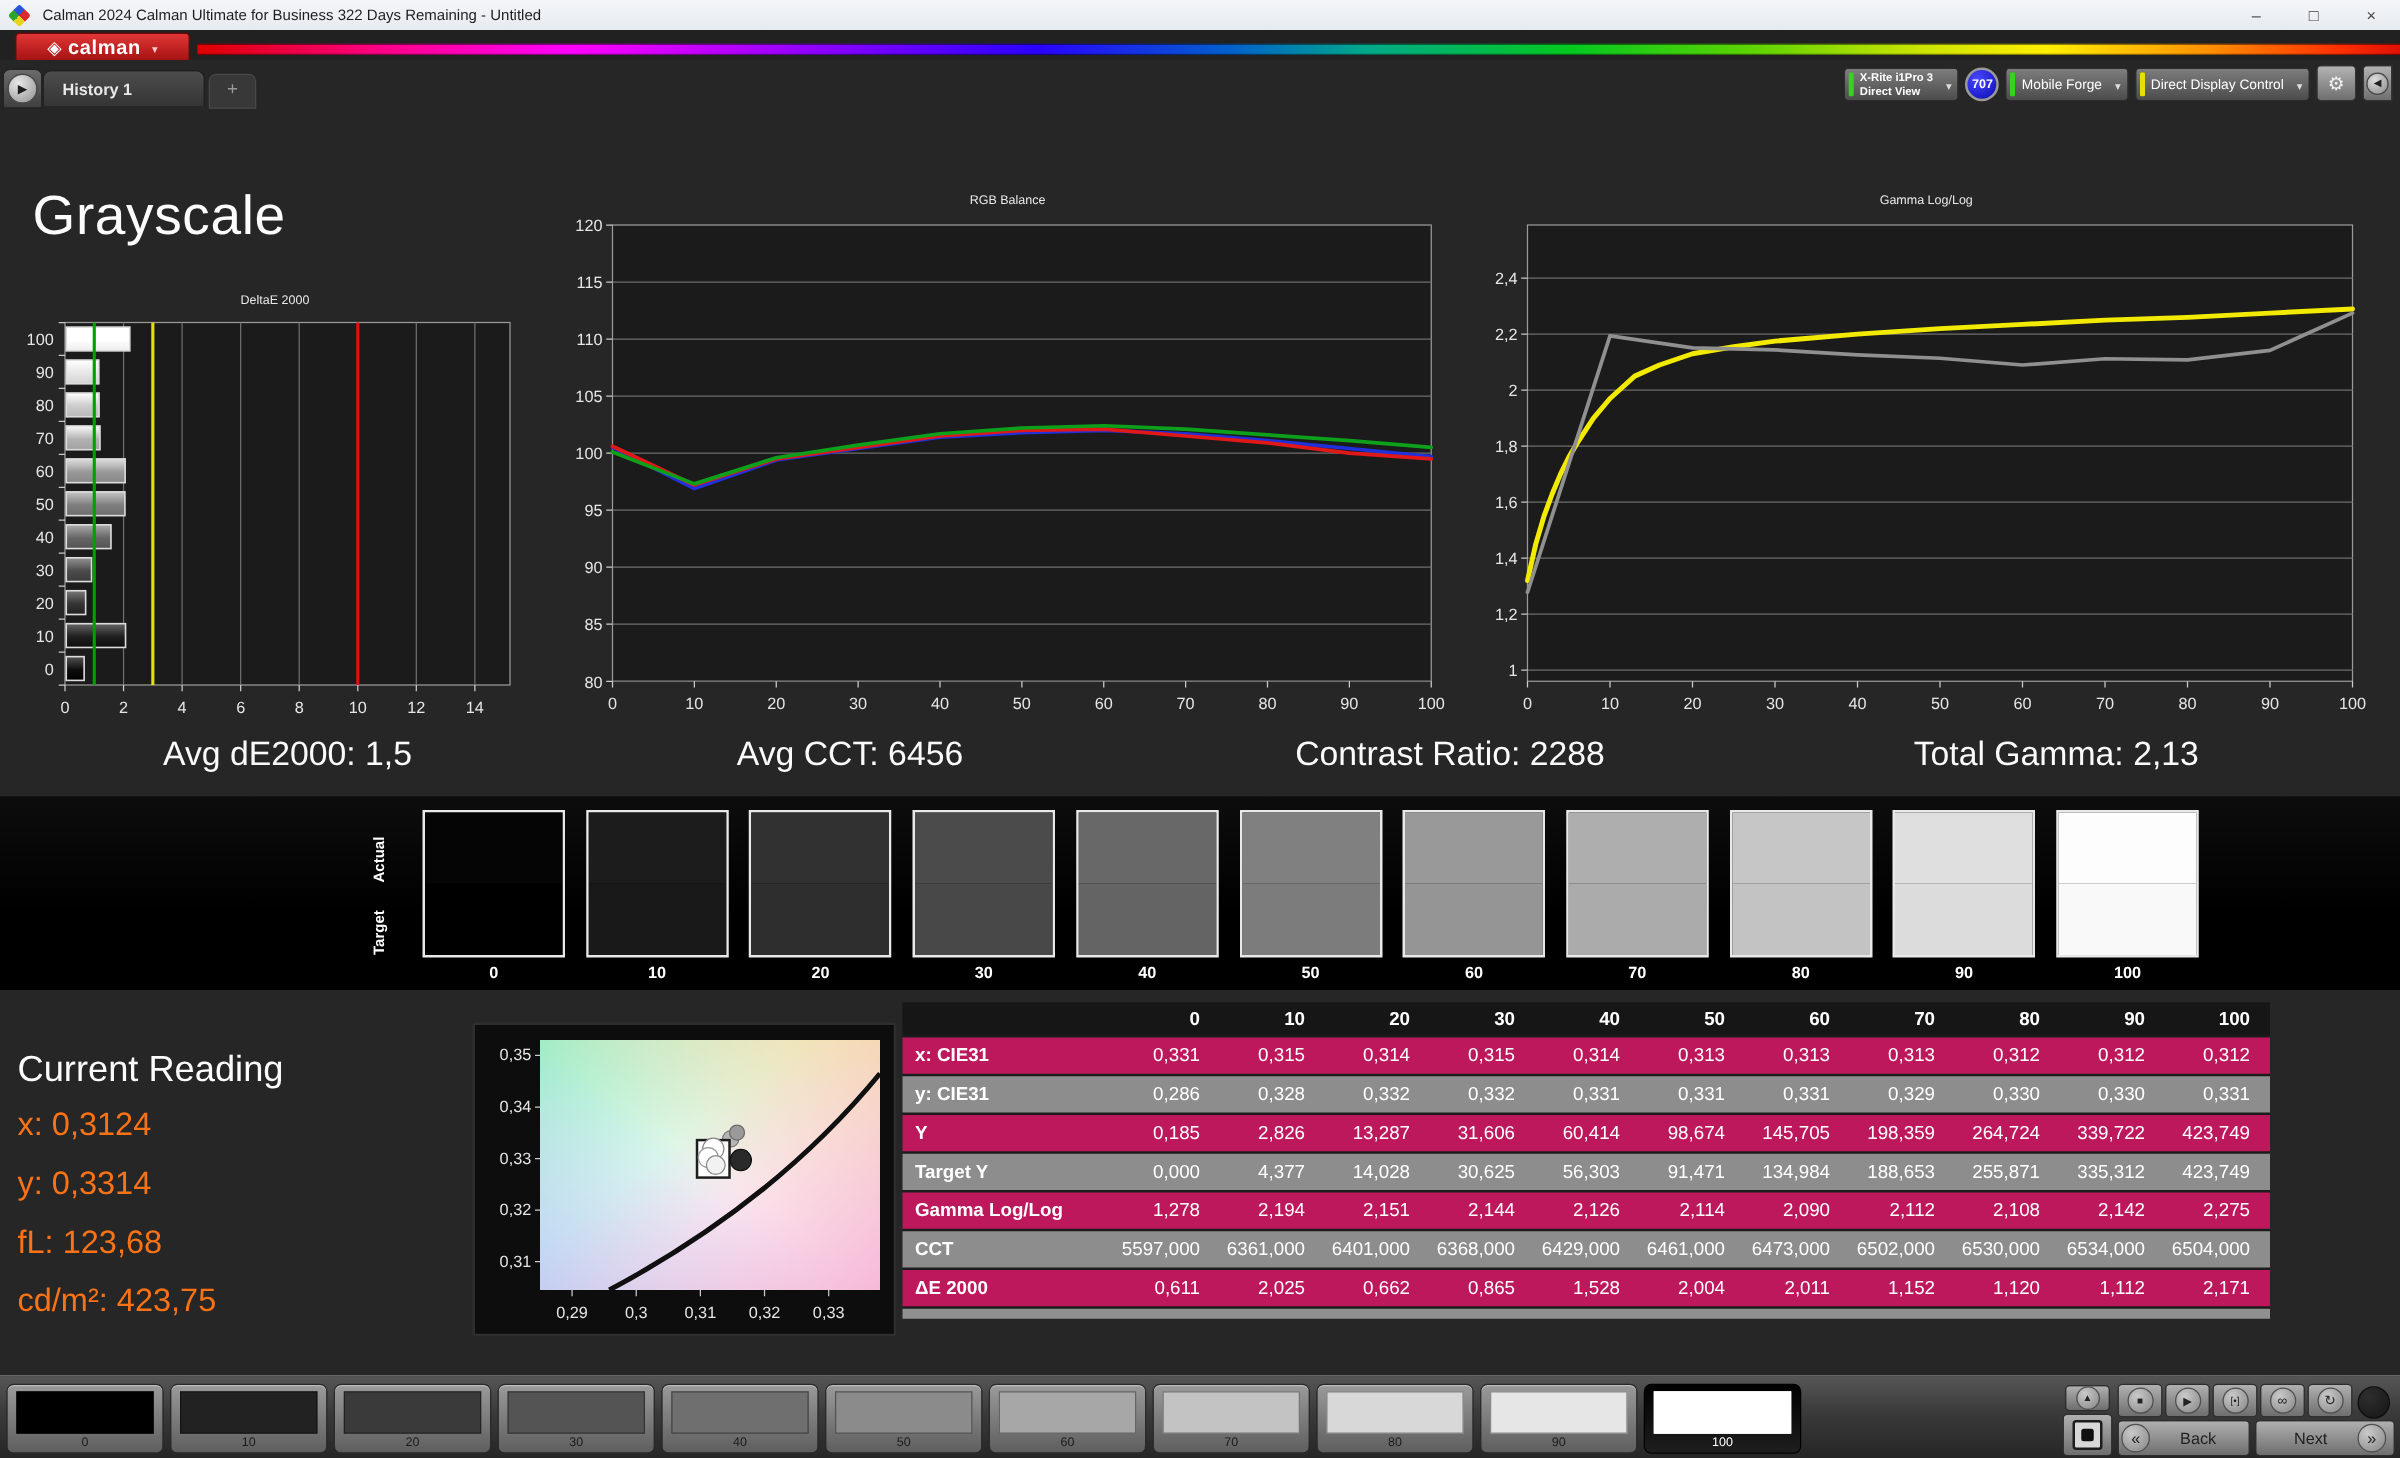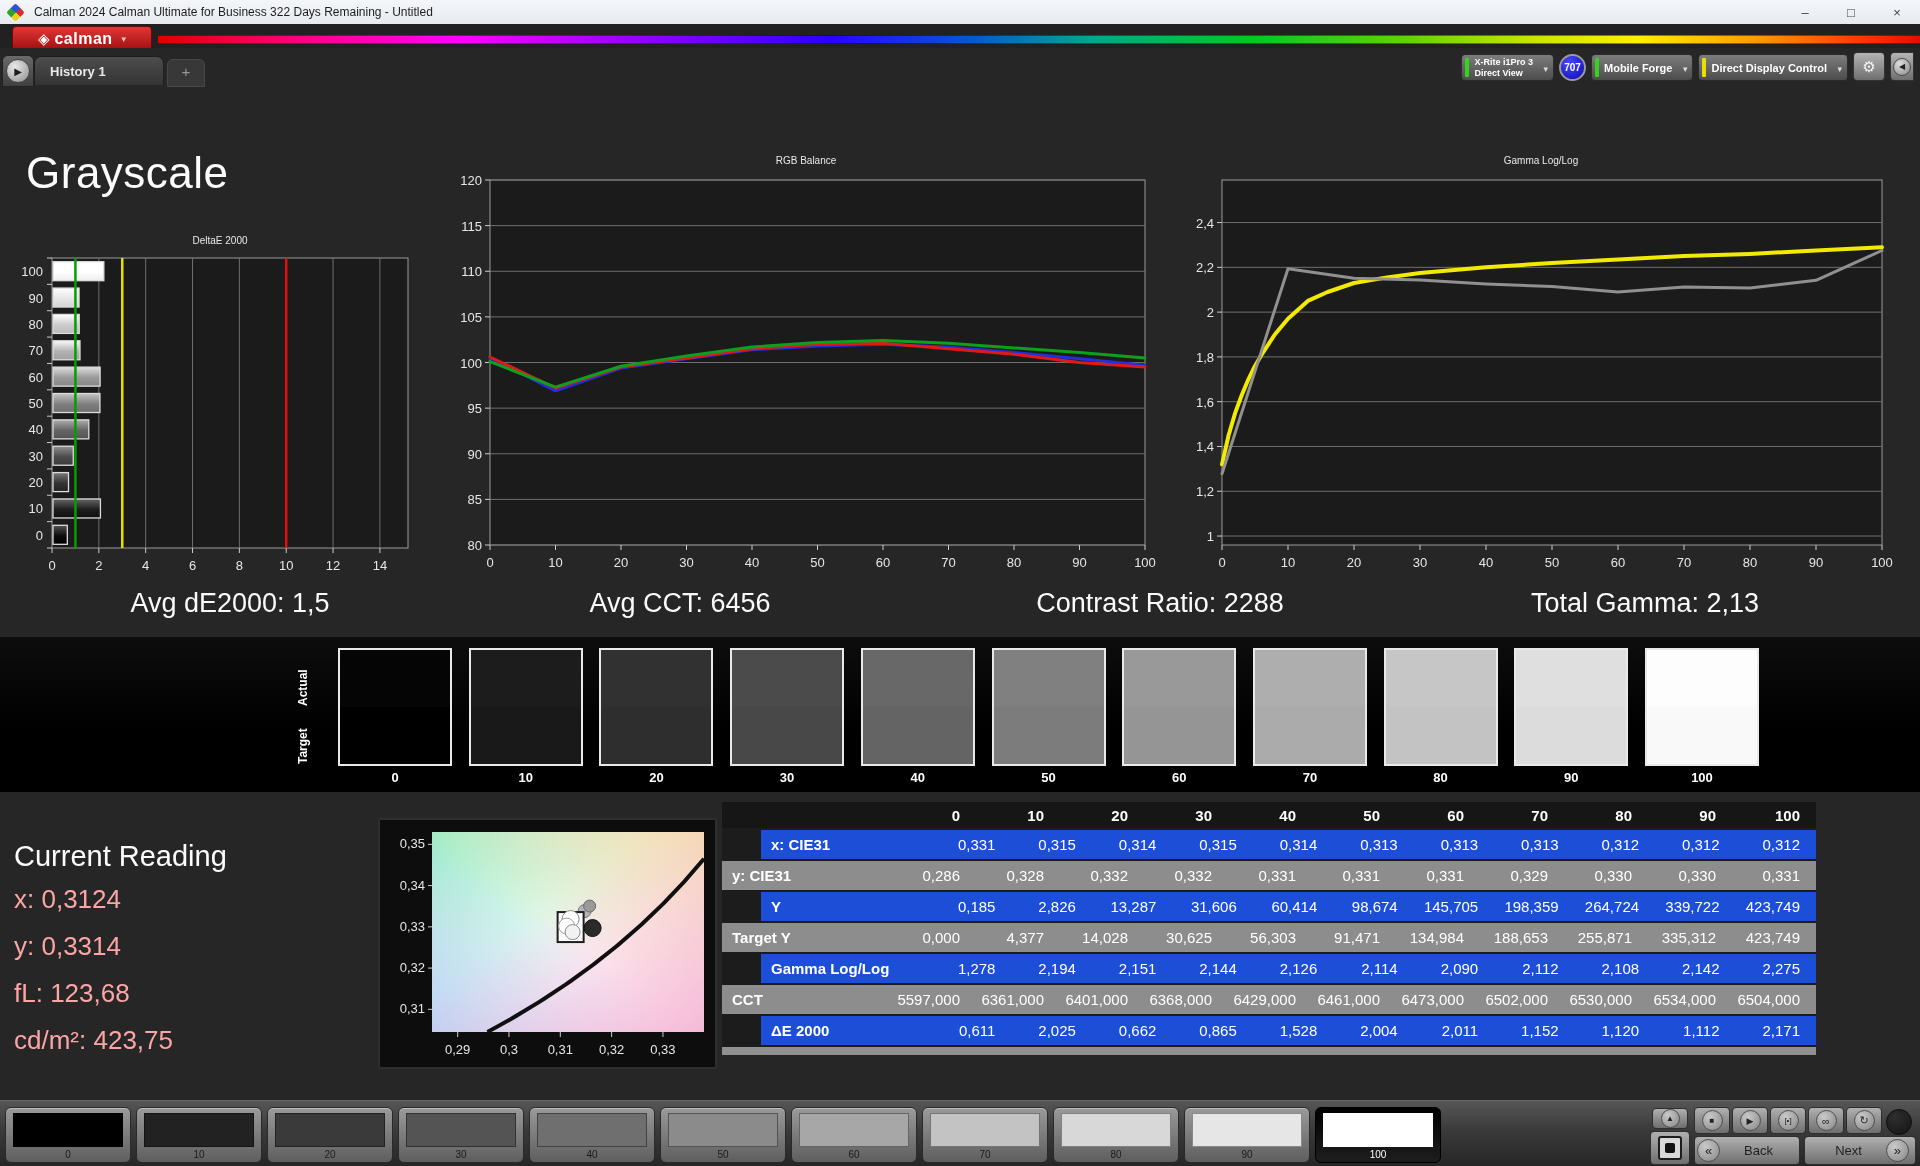--- a/index.html
+++ b/index.html
@@ -42,21 +42,21 @@
   .tab-add{position:absolute;left:167px;top:11px;width:36px;height:26px;border-radius:6px 6px 0 0;
     background:#383838;border:1px solid #484848;color:#999;font-size:15px;text-align:center;line-height:24px;}
   .meter-cluster{position:absolute;right:6px;top:4px;display:flex;gap:5px;align-items:flex-end;}
   .meter-box{position:relative;height:27px;border-radius:4px;background:linear-gradient(#7d7d7d,#4c4c4c);
     border:1px solid #2b2b2b;display:flex;flex-direction:column;justify-content:center;
     padding:0 20px 0 12px;color:#fff;box-sizing:border-box;}
   .meter-status{position:absolute;left:3px;top:3px;bottom:3px;width:4px;border-radius:1px;}
   .status-green{background:#35d41c;}
   .status-yellow{background:#e8df00;}
   .meter-line{font-size:9px;font-weight:bold;line-height:11px;white-space:nowrap;}
-  .meter-single{font-size:11px;font-weight:bold;white-space:nowrap;}
+  .meter-single{font-size:11px;font-weight:normal;white-space:nowrap;}
   .meter-caret{position:absolute;right:5px;top:50%;transform:translateY(-40%);font-size:9px;color:#ddd;}
   .badge-707{width:27px;height:27px;border-radius:50%;box-sizing:border-box;
     background:radial-gradient(circle at 35% 30%,#4747ff,#0a0ab2);border:2px solid #9a9a9a;
     color:#fff;font-size:10px;font-weight:bold;display:flex;align-items:center;justify-content:center;}
   .gear-btn{width:30px;height:27px;border-radius:4px;background:linear-gradient(#b3b3b3,#6f6f6f);
     border:1px solid #333;display:flex;align-items:center;justify-content:center;font-size:15px;color:#f2f2f2;}
   .collapse-btn{width:22px;height:27px;border-radius:4px 0 0 4px;background:linear-gradient(#b3b3b3,#6f6f6f);
     border:1px solid #333;display:flex;align-items:center;justify-content:center;}
   .collapse-btn .circ{width:16px;height:16px;border-radius:50%;background:radial-gradient(circle at 35% 30%,#ddd,#8a8a8a);
     border:1px solid #4a4a4a;font-size:8px;color:#222;display:flex;align-items:center;justify-content:center;}
@@ -76,28 +76,28 @@
   .swatchstrip{position:absolute;left:0;top:637px;width:1920px;height:155px;
     background:linear-gradient(#0d0d0d,#000 60%);}
   .strip-rot{position:absolute;left:296px;width:14px;color:#fff;font-size:12px;font-weight:bold;
     writing-mode:vertical-rl;transform:rotate(180deg);text-align:center;}
   .strip-swatch{position:absolute;top:11px;width:114px;height:118px;border:2px solid #e9e9e9;box-sizing:border-box;}
   .strip-swatch .half{width:100%;height:50%;}
   .strip-label{position:absolute;top:133px;width:114px;text-align:center;color:#fff;font-size:13px;font-weight:bold;}
 
   
   .cr-title{position:absolute;left:14px;top:840px;font-size:29px;color:#fcfcfc;}
-  .cr-line{position:absolute;left:14px;font-size:26px;color:#fca5a5;}
+  .cr-line{position:absolute;left:14px;font-size:26px;color:#f97316;}
   #svg-cie{position:absolute;left:378px;top:818px;background:#0d0d0d;border:2px solid #2e2e2e;border-radius:2px;}
 
   #datatable{position:absolute;left:722px;top:802px;width:1094px;display:flex;flex-direction:column;
     gap:2px;background:#1c1c1c;}
   .tbl-row{display:grid;grid-template-columns:170px repeat(11,1fr);align-items:center;height:29px;color:#fff;font-size:15px;}
   .tbl-header{height:26px;background:#161616;}
-  .row-dark{background:#1d4ed8;margin-left:39px;}
+  .row-dark{background:#be185d;}
   .row-light{background:#8d8d8d;}
   .tbl-label{font-weight:bold;padding-left:10px;text-align:left;white-space:nowrap;}
   .tbl-cell{text-align:right;padding-right:16px;white-space:nowrap;}
   .tbl-header .tbl-cell{font-weight:bold;}
   .tbl-strip{height:8px;background:#909090;}
 
   
   .toolbar{position:absolute;left:0;top:1100px;width:1920px;height:66px;
     background:linear-gradient(#565656,#3a3a3a 45%,#262626);border-top:1px solid #666;box-sizing:border-box;}
   .patch-btn{position:absolute;top:6px;width:126px;height:56px;border-radius:6px;

